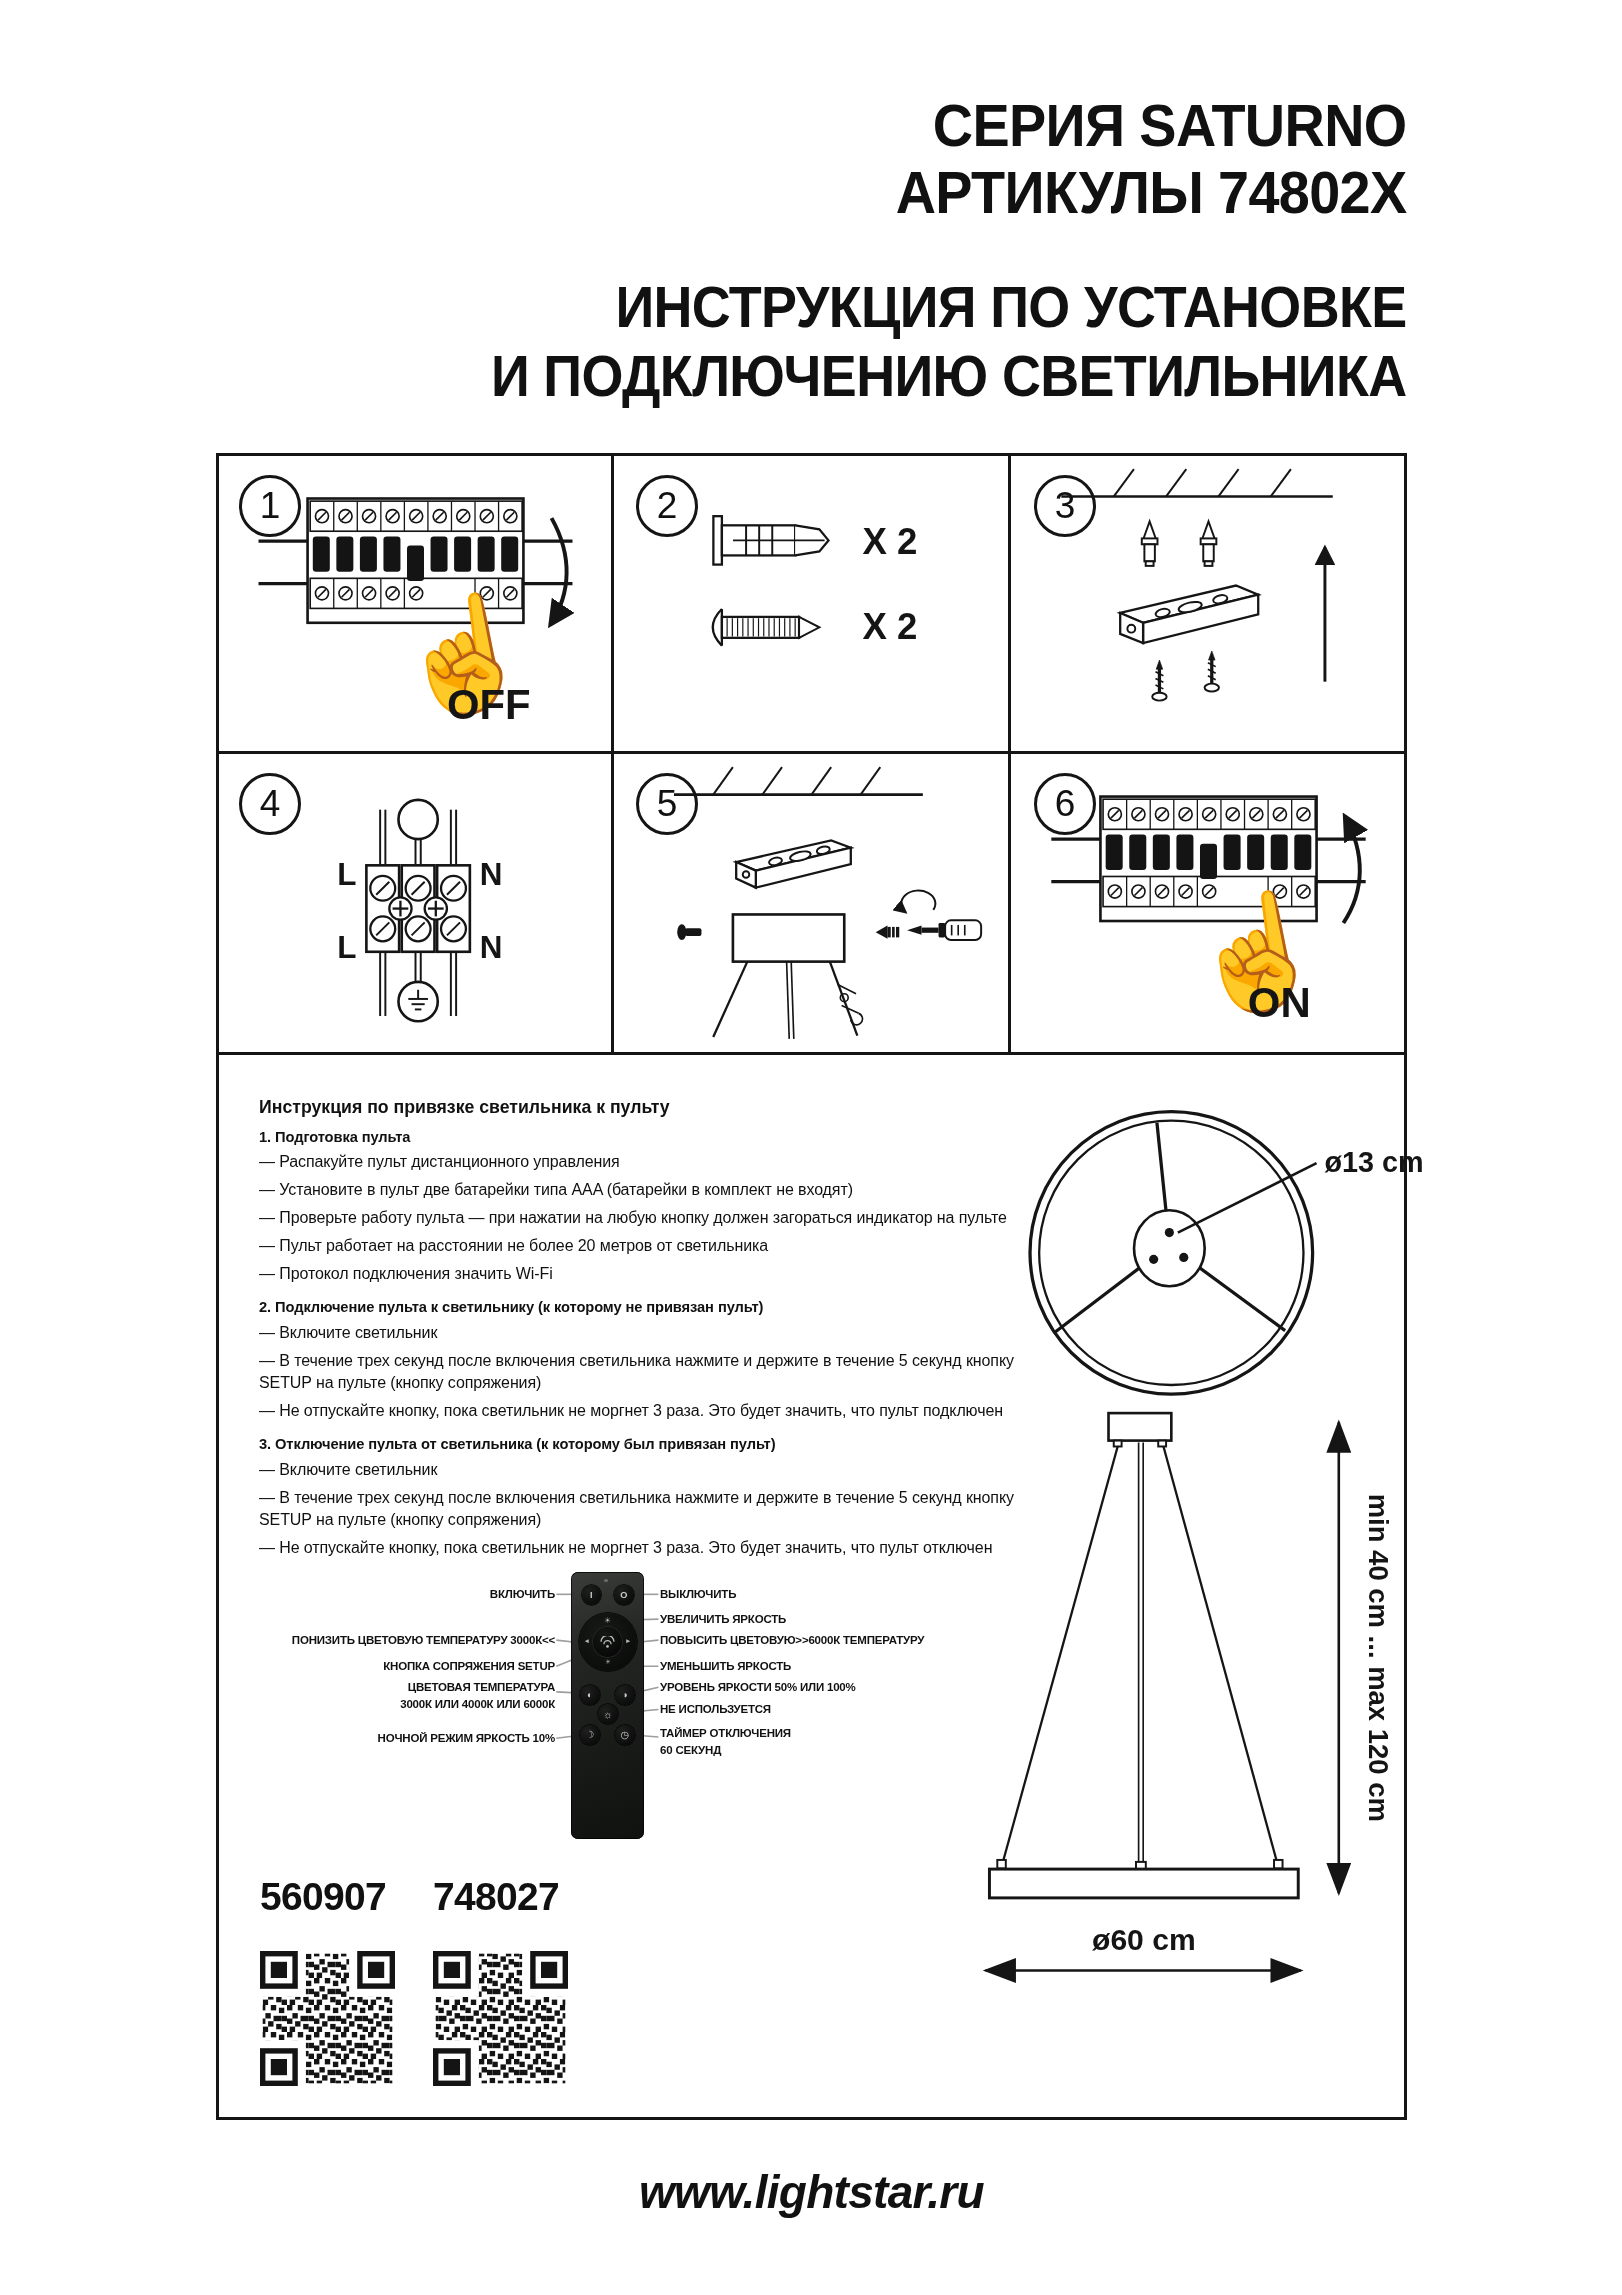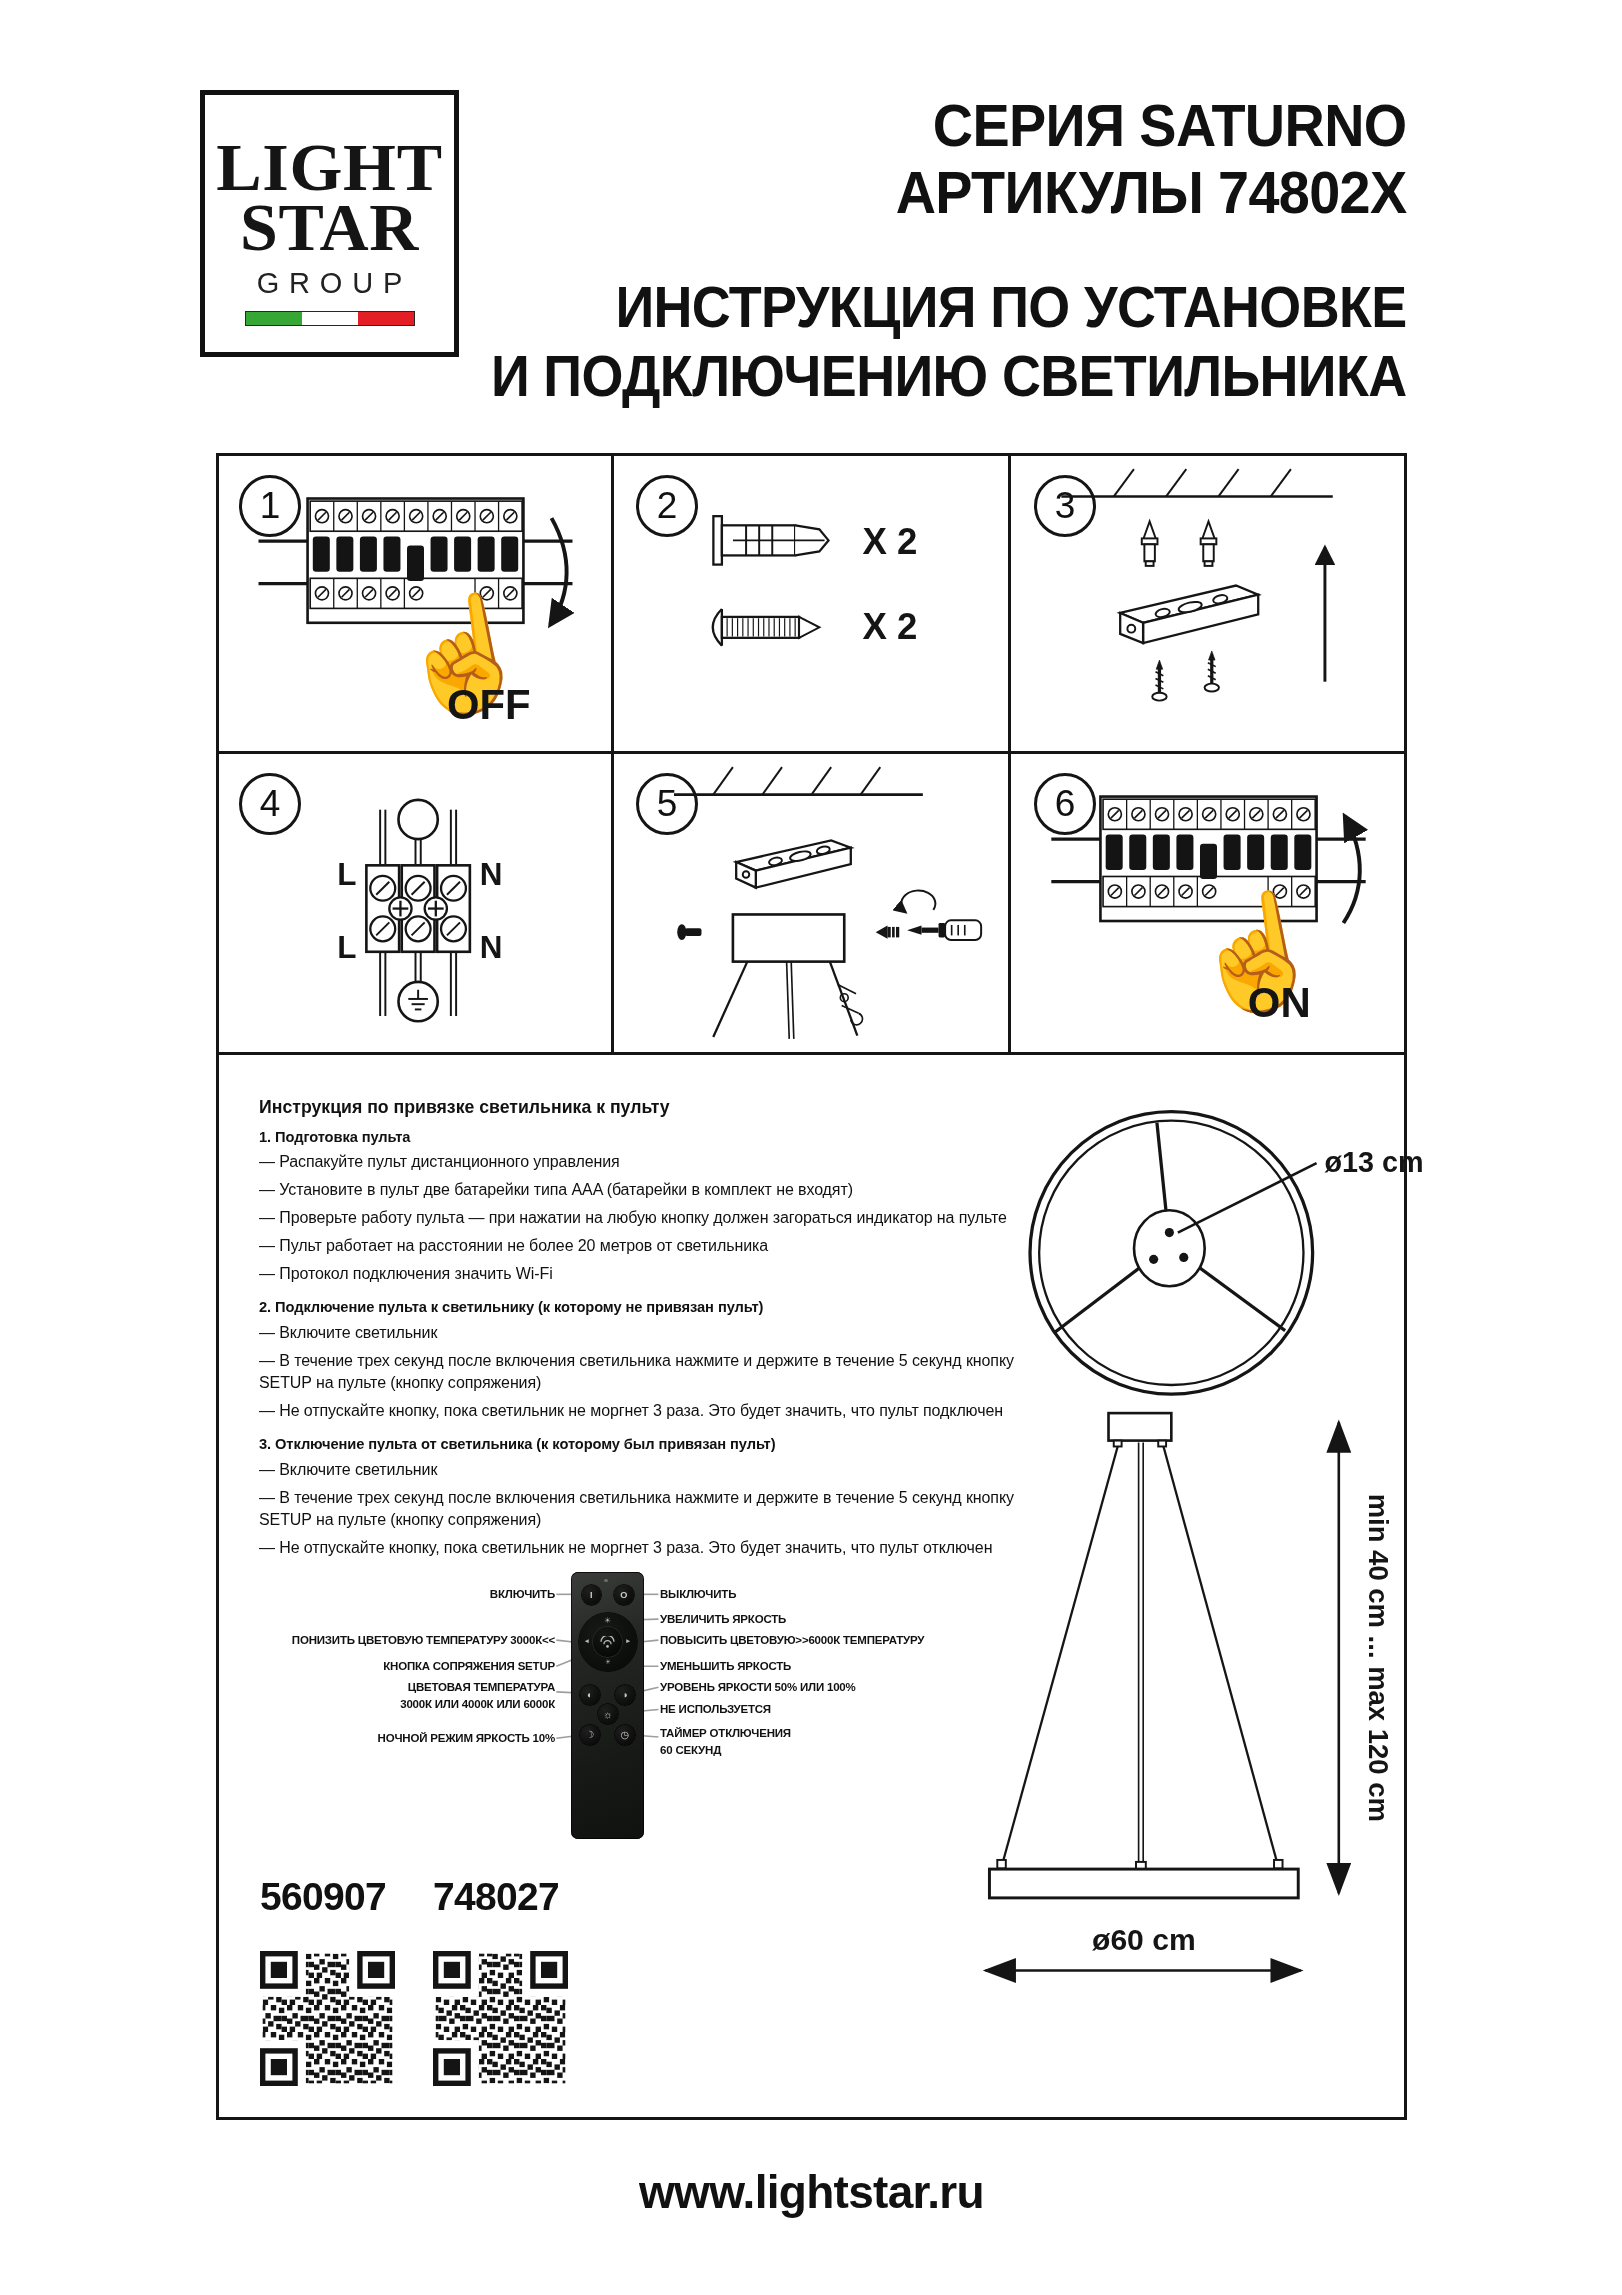--- a/index.html
+++ b/index.html
@@ -34,21 +34,21 @@
   #setup-btn{position:absolute;left:22px;top:55px;width:29px;height:30px;border-radius:50%;background:radial-gradient(circle at 40% 30%,#161816,#020302);display:flex;flex-direction:column;align-items:center;justify-content:center;box-shadow:0 0 0 0.7px #2c2e2c;}
   .dico{position:absolute;color:#b9b9b9;line-height:1;}
   
   .rlab{font-size:11.5px;font-weight:bold;letter-spacing:-0.2px;line-height:1.45;white-space:nowrap;}
   .rl{right:1068px;text-align:right;}  
   .rr{left:660px;text-align:left;}
   
   .artnum{font-size:39px;font-weight:bold;letter-spacing:-0.7px;}
   .qr{width:135px;height:135px;}
   #notes{left:599px;top:2002px;width:393px;font-size:21.6px;line-height:1.34;letter-spacing:-0.2px;}
-  #footer{left:0;top:2165px;width:1623px;text-align:center;font-size:46px;font-weight:bold;letter-spacing:-0.7px;}
+  #footer{left:0;top:2165px;width:1623px;text-align:center;font-size:46px;font-weight:bold;letter-spacing:-0.7px;font-style:italic;}
 </style>
 </head>
 <body>
 
 <div id="page">
 
   <svg width="0" height="0" style="position:absolute">
     <defs>
       <marker id="ah" viewBox="0 0 10 10" refX="8.5" refY="5" markerWidth="7" markerHeight="7" orient="auto-start-reverse">
           <path d="M0,0 L10,5 L0,10 z" fill="#151515"></path>
@@ -122,30 +122,20 @@
           <rect x="8" y="8" width="2" height="2" fill="#141414"></rect>
       </pattern>
       <g id="qf">
           <rect width="14" height="14" fill="#141414"></rect>
           <rect x="2" y="2" width="10" height="10" fill="#fff"></rect>
           <rect x="4" y="4" width="6" height="6" fill="#141414"></rect>
         </g>
     </defs>
   </svg>
 
-  <div id="logo" class="abs">
-    <div class="l1">LIGHT</div>
-    <div class="l2">STAR</div>
-    <div class="l3">GROUP</div>
-    <div class="flag">
-      <div style="background:#36a635"></div>
-        <div style="background:#ffffff"></div>
-        <div style="background:#e31e24"></div>
-    </div>
-  </div>
 
   <div id="hdr" class="abs">
     <div class="a">СЕРИЯ SATURNO</div>
     <div class="a">АРТИКУЛЫ 74802X</div>
     <div class="t">ИНСТРУКЦИЯ ПО УСТАНОВКЕ</div>
     <div class="t" style="margin-top:0">И ПОДКЛЮЧЕНИЮ СВЕТИЛЬНИКА</div>
   </div>
 
   <div class="abs frame"></div>
   <div class="abs line" style="left:611px;top:453px;width:3.3px;height:601px"></div>

